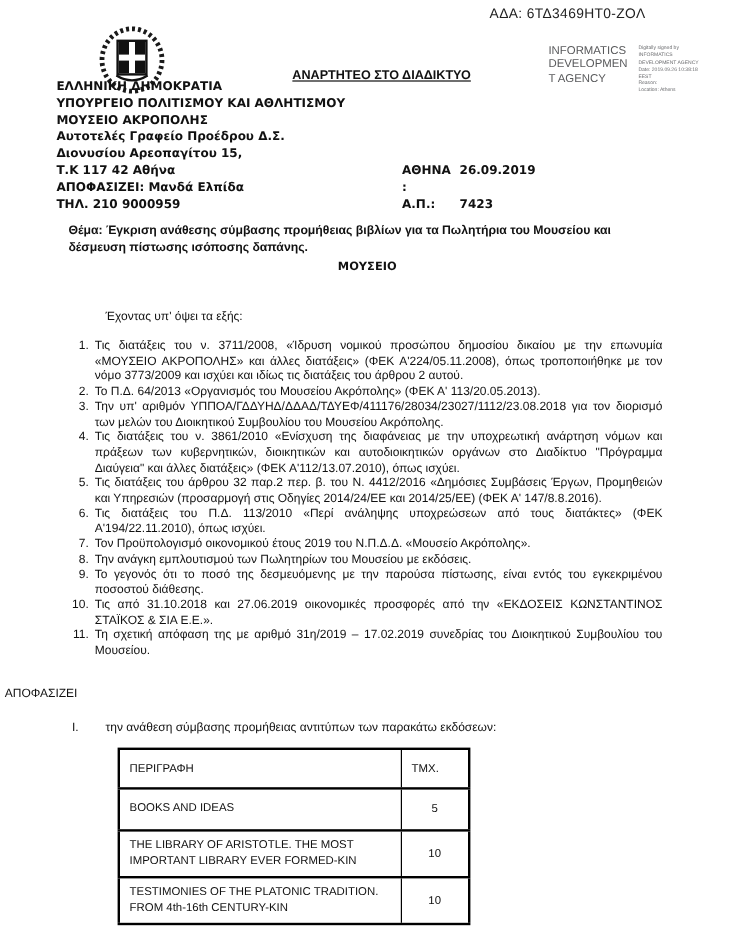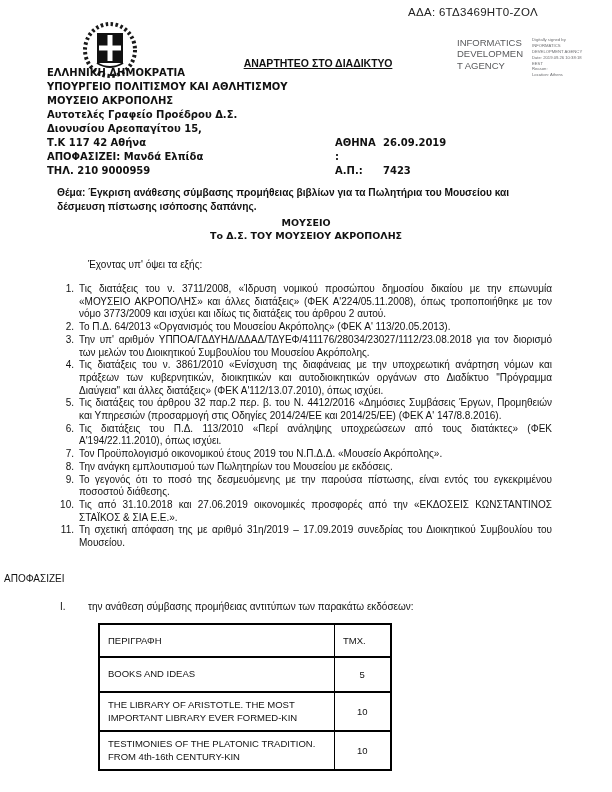--- a/index.html
+++ b/index.html
@@ -109,21 +109,20 @@
     <div class="meta-row">
       <span class="lbl">Α.Π.:</span>
       <span>7423</span>
     </div>
   </div>
 
   <div class="subject">Θέμα: Έγκριση ανάθεσης σύμβασης προμήθειας βιβλίων για τα Πωλητήρια του Μουσείου και δέσμευση πίστωσης ισόποσης δαπάνης.</div>
 
   <div class="decision-head">
     <div>ΜΟΥΣΕΙΟ</div>
-    <div>Το Δ.Σ. ΤΟΥ ΜΟΥΣΕΙΟΥ ΑΚΡΟΠΟΛΗΣ</div>
   </div>
 
   <div class="preamble-intro">Έχοντας υπ' όψει τα εξής:</div>
 
   <div class="considerations">
     <div class="citem">
       <span class="num">1.</span>
       <span class="txt">Τις διατάξεις του ν. 3711/2008, «Ίδρυση νομικού προσώπου δημοσίου δικαίου με την επωνυμία «ΜΟΥΣΕΙΟ ΑΚΡΟΠΟΛΗΣ» και άλλες διατάξεις» (ΦΕΚ Α'224/05.11.2008), όπως τροποποιήθηκε με τον νόμο 3773/2009 και ισχύει και ιδίως τις διατάξεις του άρθρου 2 αυτού.</span>
     </div>
     <div class="citem">
@@ -157,21 +156,21 @@
     <div class="citem">
       <span class="num">9.</span>
       <span class="txt">Το γεγονός ότι το ποσό της δεσμευόμενης με την παρούσα πίστωσης, είναι εντός του εγκεκριμένου ποσοστού διάθεσης.</span>
     </div>
     <div class="citem">
       <span class="num">10.</span>
       <span class="txt">Τις από 31.10.2018 και 27.06.2019 οικονομικές προσφορές από την «ΕΚΔΟΣΕΙΣ ΚΩΝΣΤΑΝΤΙΝΟΣ ΣΤΑΪΚΟΣ &amp; ΣΙΑ Ε.Ε.».</span>
     </div>
     <div class="citem">
       <span class="num">11.</span>
-      <span class="txt">Τη σχετική απόφαση της με αριθμό 31η/2019 – 17.09.2019 συνεδρίας του Διοικητικού Συμβουλίου του Μουσείου.</span>
+      <span class="txt">Τη σχετική απόφαση της με αριθμό 31η/2019 – 17.02.2019 συνεδρίας του Διοικητικού Συμβουλίου του Μουσείου.</span>
     </div>
   </div>
 
   <div class="decides-title">ΑΠΟΦΑΣΙΖΕΙ</div>
 
   <div class="decides-item">
     <span class="num">I.</span>
     <span>την ανάθεση σύμβασης προμήθειας αντιτύπων των παρακάτω εκδόσεων:</span>
   </div>
 

